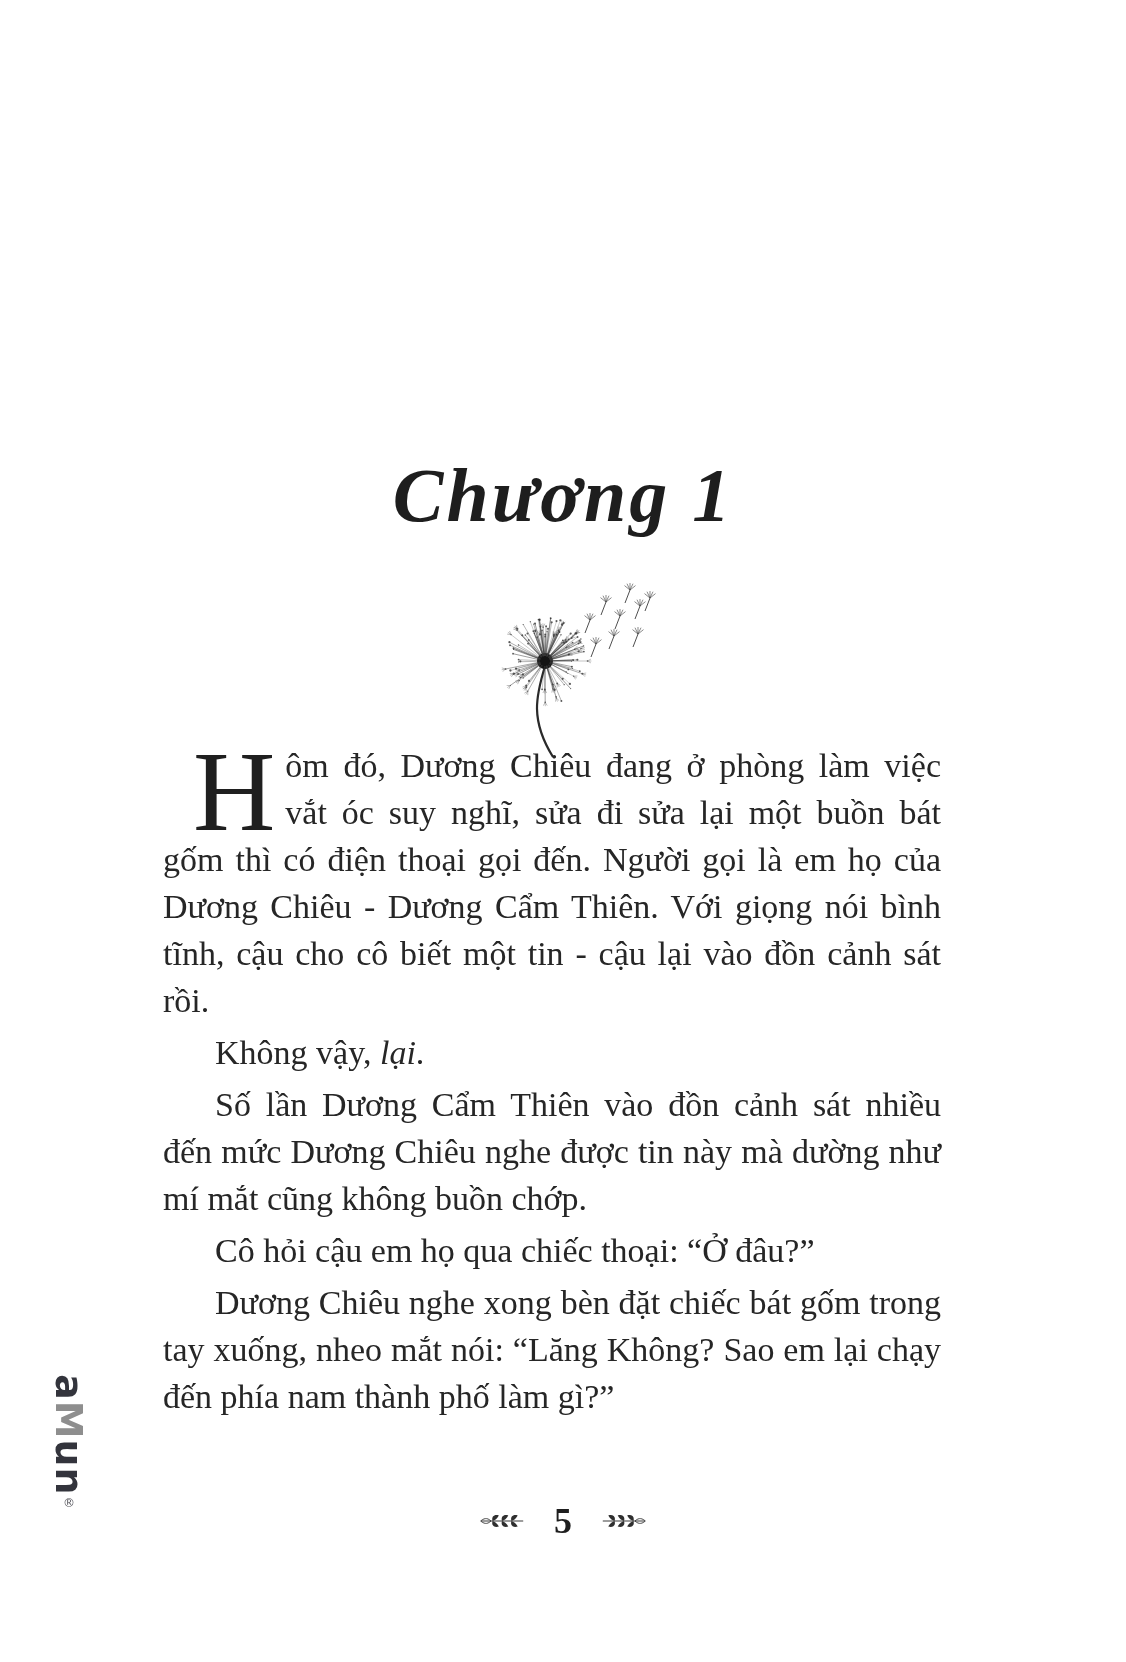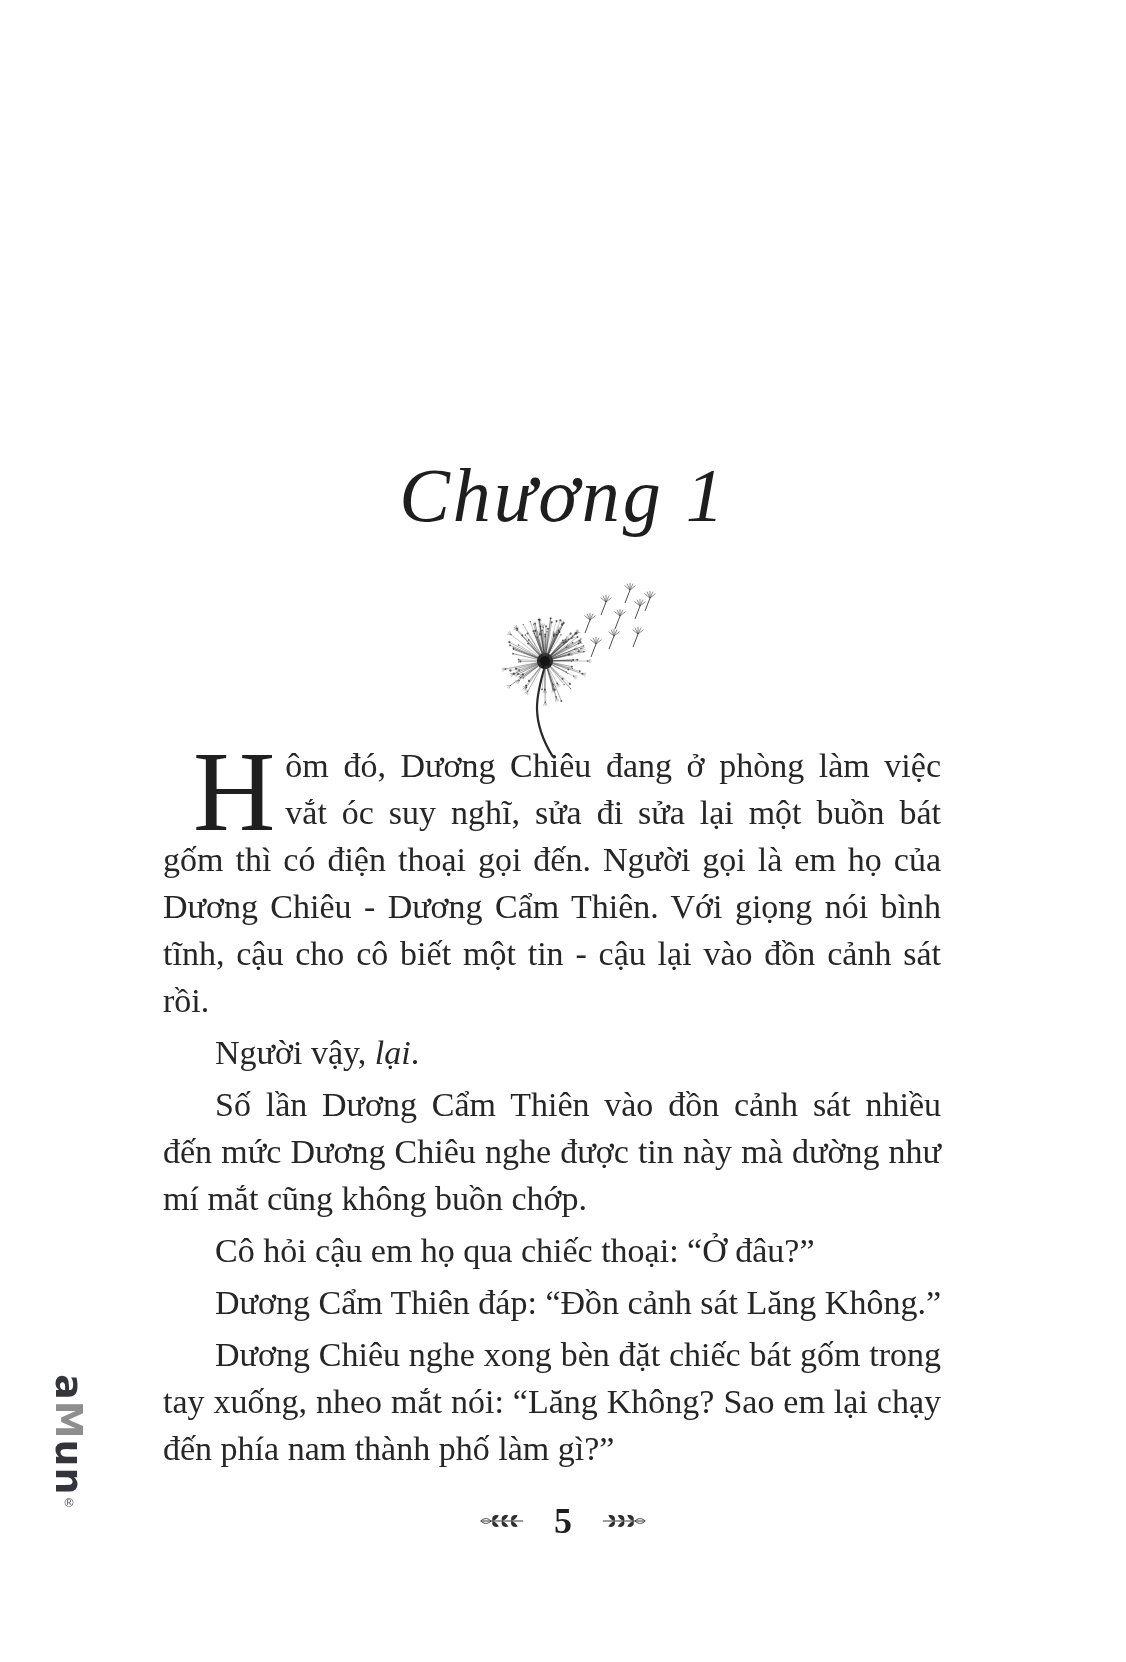--- a/index.html
+++ b/index.html
@@ -11,21 +11,21 @@
     overflow:hidden;
     font-family:"Liberation Serif", serif;
     color:#262626;
   }
   .chapter-title {
     position:absolute;
     top:452px; left:0; width:100%;
     text-align:center;
     font-family:"Liberation Serif", serif;
     font-style:italic;
-    font-weight:normal;
+    font-weight:bold;
     font-size:76px;
     letter-spacing:3px;
     color:#1e1e1e;
   }
   .dandelion {
     position:absolute;
     left:478px; top:568px;
     width:196px; height:192px;
   }
   .dandelion svg { width:100%; height:100%; }
@@ -525,25 +525,24 @@
           <line x1="172" y1="30" x2="177.5" y2="25.6" stroke="#3a3a3a" stroke-width="0.6"></line>
         </g>
       </svg>
   </div>
 
   <main class="body-text">
     <p>
       <span class="dropcap">H</span><span>ôm đó, Dương Chiêu đang ở phòng làm việc vắt óc suy nghĩ, sửa đi sửa lại một buồn bát gốm thì có điện thoại gọi đến. Người gọi là em họ của Dương Chiêu - Dương Cẩm Thiên. Với giọng nói bình tĩnh, cậu cho cô biết một tin - cậu lại vào đồn cảnh sát rồi.</span>
     </p>
     <p class="indent">
-      <span>Người vậy, </span><em>lại</em><span>.</span>
+      <span>Không vậy, </span><em>lại</em><span>.</span>
     </p>
     <p class="indent">Số lần Dương Cẩm Thiên vào đồn cảnh sát nhiều đến mức Dương Chiêu nghe được tin này mà dường như mí mắt cũng không buồn chớp.</p>
     <p class="indent">Cô hỏi cậu em họ qua chiếc thoại: “Ở đâu?”</p>
-    <p class="indent">Dương Cẩm Thiên đáp: “Đồn cảnh sát Lăng Không.”</p>
     <p class="indent">Dương Chiêu nghe xong bèn đặt chiếc bát gốm trong tay xuống, nheo mắt nói: “Lăng Không? Sao em lại chạy đến phía nam thành phố làm gì?”</p>
   </main>
 
   <footer class="page-footer">
     <span class="sprig left">
       <svg viewBox="0 0 56 22" xmlns="http://www.w3.org/2000/svg">
         <path d="M1,11 L55,11" stroke="#2f2f2f" stroke-width="1.2" fill="none"></path>
         <path d="M14,11 C9,6 4,8 1,11 C4,14 9,16 14,11 Z" fill="none" stroke="#2f2f2f" stroke-width="1.1"></path>
         <path d="M16,11 C14,5 19,2 24,4 C22,8 19,10 16,11 Z" fill="#2f2f2f"></path>
         <path d="M16,11 C14,17 19,20 24,18 C22,14 19,12 16,11 Z" fill="#2f2f2f"></path>

